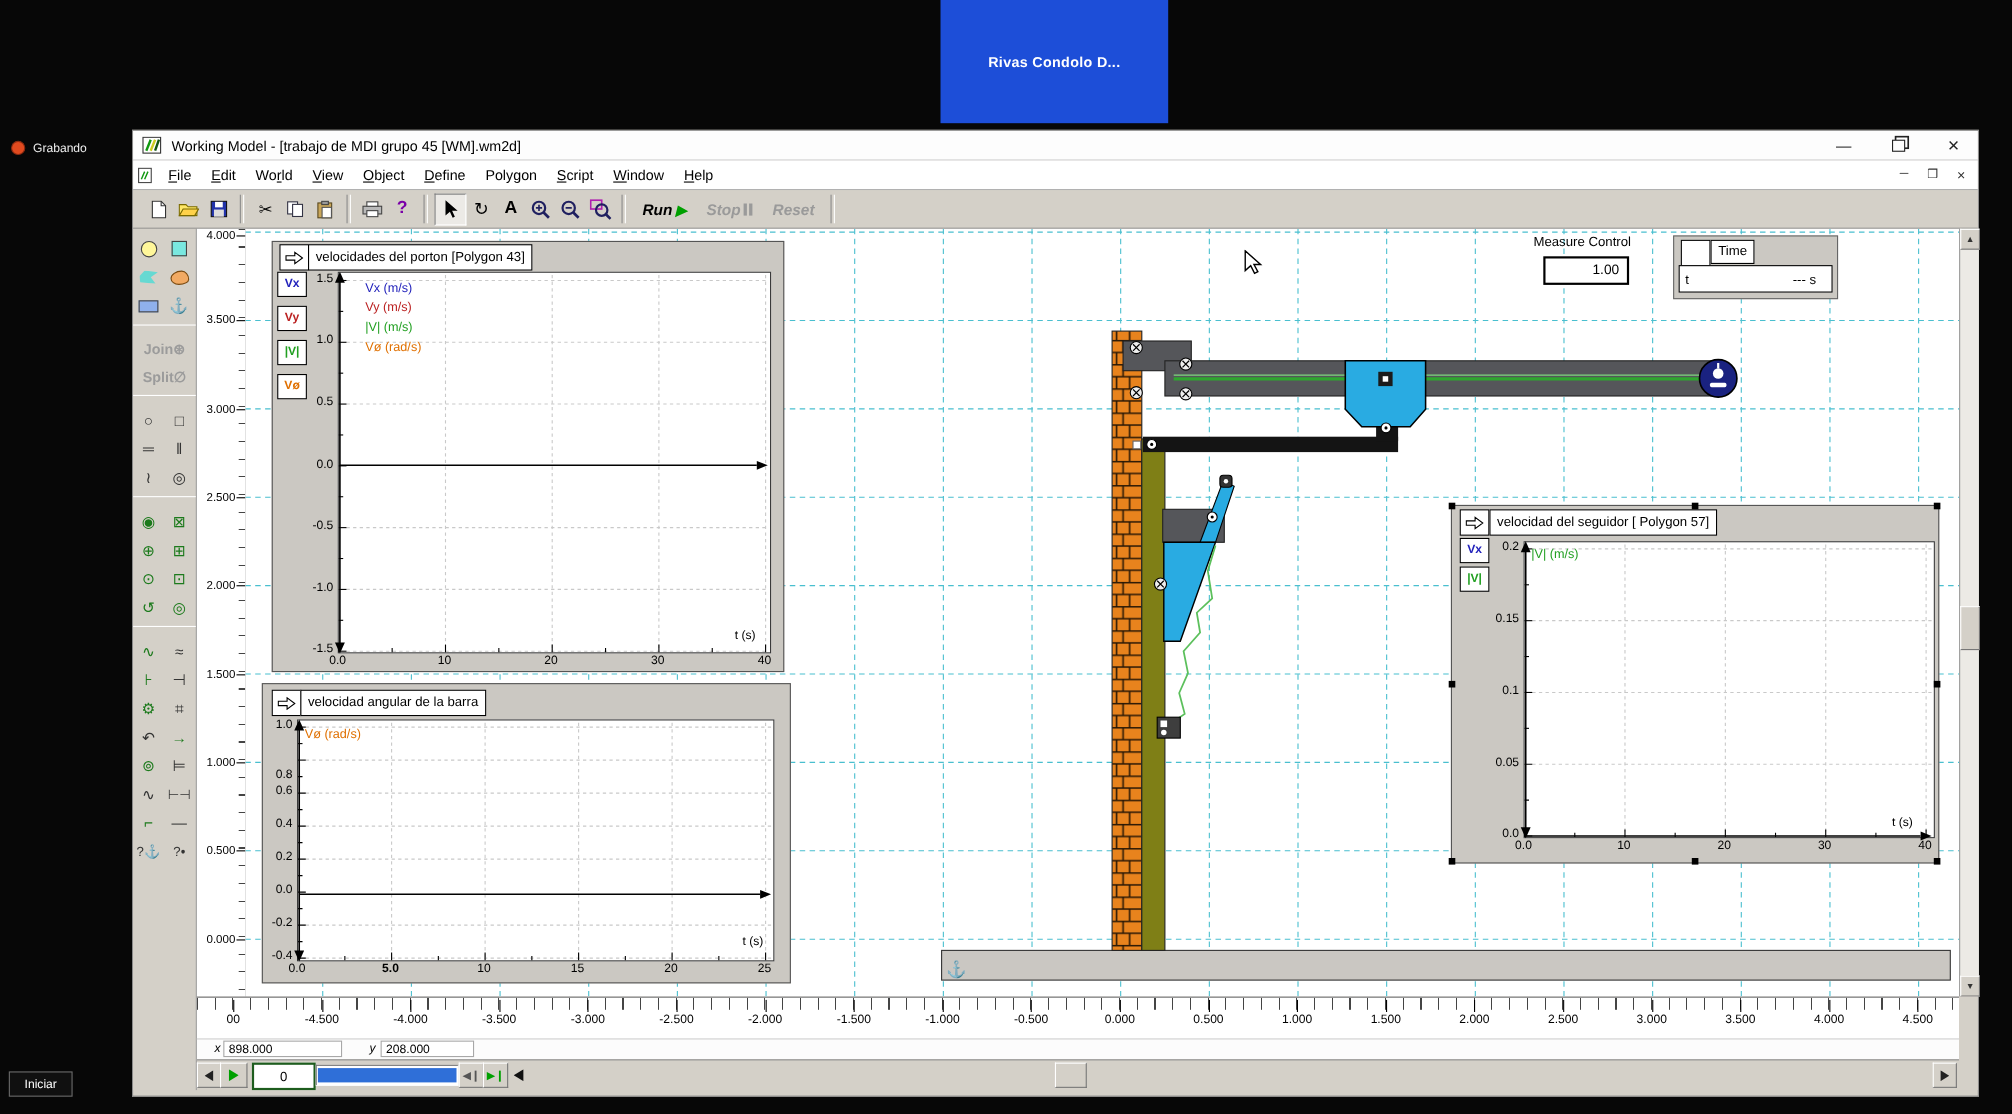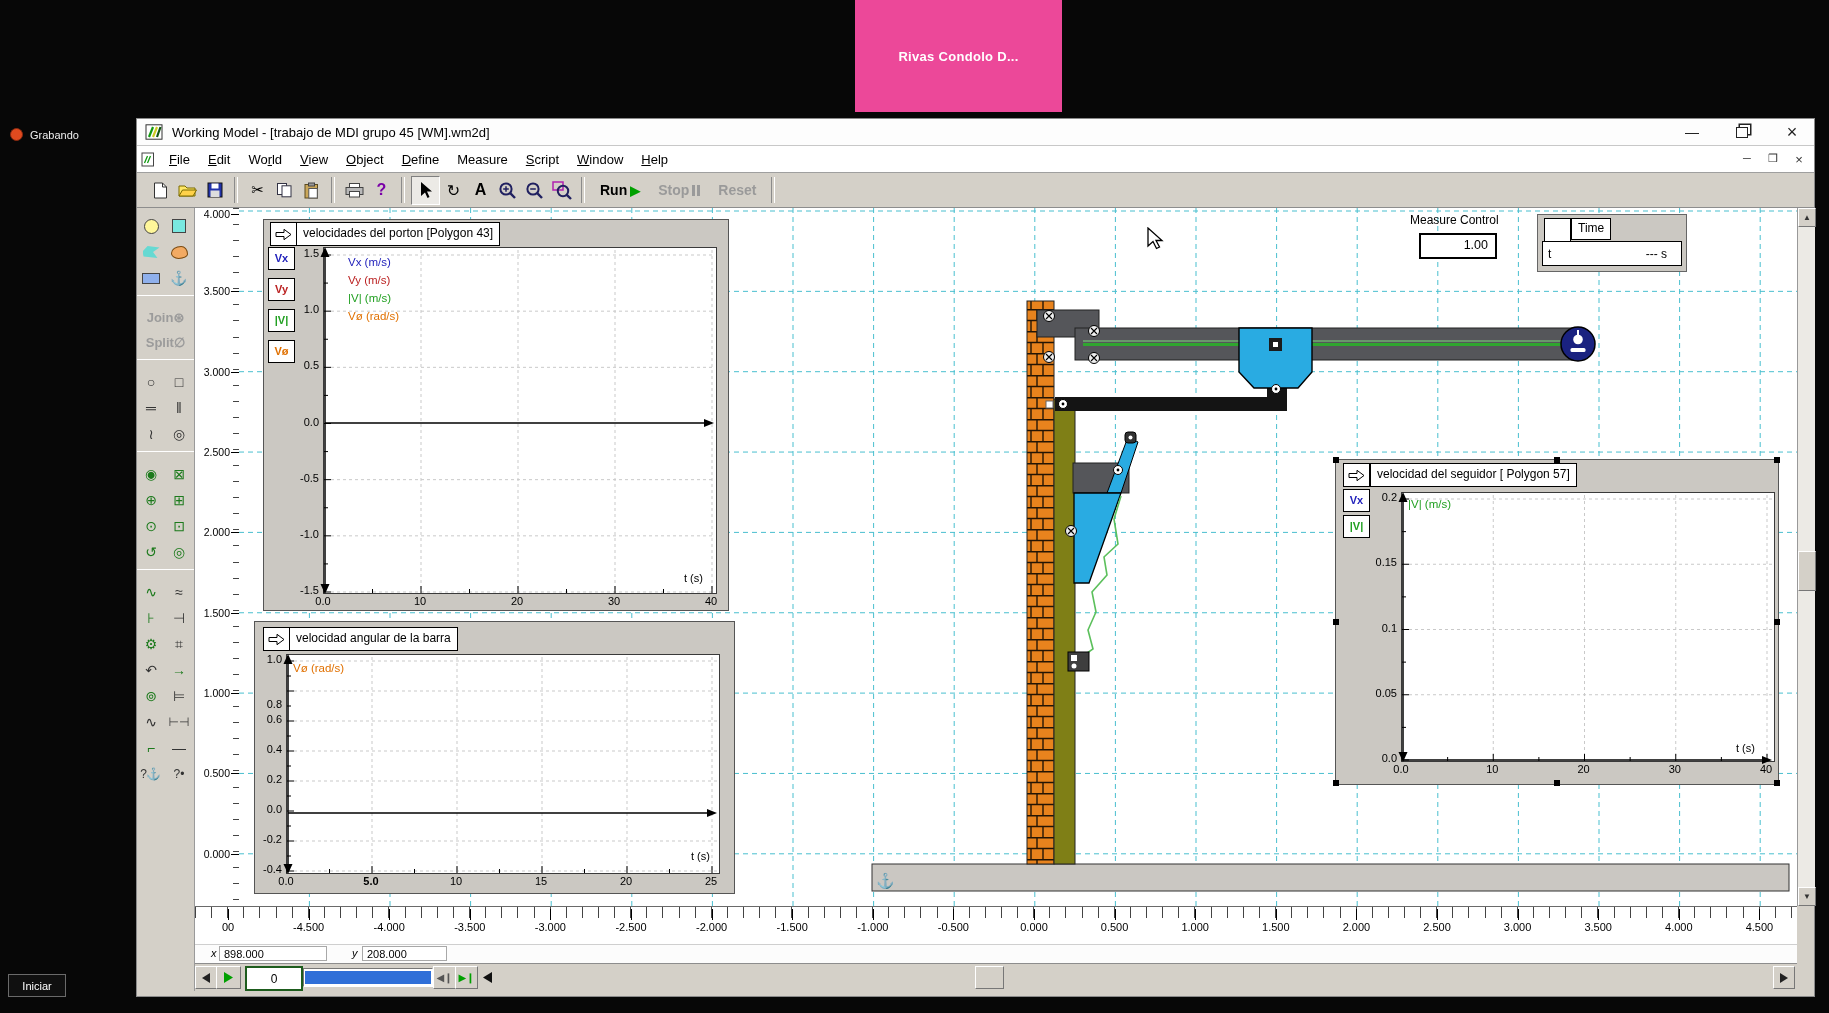--- a/index.html
+++ b/index.html
@@ -1,47 +1,47 @@
 <!DOCTYPE html>
 <html><head>
 <meta charset="utf-8">
 <style>
   html,body{margin:0;padding:0;background:#000;}
   #screen{position:relative;width:1829px;height:1013px;background:#070707;overflow:hidden;
           font-family:"Liberation Sans",sans-serif;color:#000;}
   .abs{position:absolute;}
   
-  .callbar{left:855px;top:0;width:207px;height:112px;background:#ec4899;display:flex;
+  .callbar{left:855px;top:0;width:207px;height:112px;background:#1d4ed8;display:flex;
            align-items:center;justify-content:center;}
   .callbar span{color:#fff;font-size:13px;font-weight:bold;letter-spacing:.3px;}
   .rec{left:10px;top:128px;display:flex;align-items:center;gap:7px;}
   .rec-dot{width:11px;height:11px;border-radius:50%;background:#e04a1f;border:1px solid #8a2a10;}
   .rec span{color:#eee;font-size:11px;}
   .taskbtn{left:8px;top:974px;width:56px;height:21px;border:1px solid #6a6a6a;background:#101010;
            color:#fff;font-size:11px;display:flex;align-items:center;justify-content:center;}
   
-  #wm{left:136px;top:118px;width:1677px;height:877px;background:#d4d0c8;border:1px solid #8a8a8a;}
+  #wm{left:120px;top:118px;width:1677px;height:877px;background:#d4d0c8;border:1px solid #8a8a8a;}
   .titlebar{left:0;top:0;width:100%;height:27px;background:#fdfdfd;border-bottom:1px solid #c8c8c8;
             display:flex;align-items:center;padding:0 8px;box-sizing:border-box;}
   .titlebar .title{font-size:13px;margin-left:7px;flex:1;white-space:nowrap;overflow:hidden;}
   .winbtn{width:28px;height:20px;display:flex;align-items:center;justify-content:center;
           font-size:14px;color:#222;margin-left:22px;}
   .restore-gl{width:10px;height:9px;border:1.5px solid #222;box-shadow:3px -3px 0 -1px #fff,3px -3px 0 0.5px #222;}
   .menubar{left:0;top:27px;width:100%;height:27px;background:#fff;border-bottom:1px solid #9f9f9f;
            display:flex;align-items:center;padding-left:4px;box-sizing:border-box;}
   .menu-item{font-size:13px;padding:4px 9px;white-space:nowrap;}
   .menu-item u{text-decoration:underline;}
   .mb-right{margin-left:auto;display:flex;gap:12px;padding-right:8px;color:#333;font-size:11px;}
   .mb-right span{width:14px;text-align:center;}
   .toolbar{left:0;top:54px;width:100%;height:35px;background:#d4d0c8;border-bottom:1px solid #8d8d8d;
            display:flex;align-items:center;padding-left:10px;box-sizing:border-box;}
   .tbtn{width:27px;height:27px;display:flex;align-items:center;justify-content:center;}
   .tbtn.pressed{background:#eceae6;border:1px solid;border-color:#7f7f7f #fff #fff #7f7f7f;}
   .vsep{width:2px;height:26px;border-left:1px solid #8b8b8b;border-right:1px solid #fff;margin:0 6px;}
-  .cmd{font-weight:bold;font-size:14px;display:flex;align-items:center;gap:3px;padding:0 9px;white-space:nowrap;}
+  .cmd{font-weight:bold;font-size:14px;display:flex;align-items:center;gap:3px;padding:0 9px;white-space:nowrap;font-style:italic;}
   .cmd .play{color:#00a000;font-size:13px;}
   .cmd.dis{color:#9a9a9a;}
   .bars{display:inline-flex;gap:2px;}
   .bars i{width:3px;height:11px;background:#9a9a9a;}
   .qmark{color:#7a00a8;font-weight:bold;font-size:16px;}
   
   .palette{left:0;top:89px;width:58px;height:783px;background:#d4d0c8;border-right:1px solid #9a9a9a;
            display:flex;flex-wrap:wrap;align-content:flex-start;padding-top:5px;box-sizing:border-box;}
   .ptool{width:28px;height:26px;display:flex;align-items:center;justify-content:center;font-size:14px;}
   .ptool.small{font-size:12px;}
@@ -145,21 +145,21 @@
         <rect x="1" y="1" width="11.5" height="13" fill="#fff" stroke="#444"></rect>
         <path d="M3.5,11 L6.5,4 M6.5,11 L9.5,4" stroke="#119911" stroke-width="1.3" fill="none"></path>
       </svg>
       <span id="menu-items" style="display:flex;">
           <span class="menu-item"><u>F</u>ile</span>
           <span class="menu-item"><u>E</u>dit</span>
           <span class="menu-item">Wo<u>r</u>ld</span>
           <span class="menu-item"><u>V</u>iew</span>
           <span class="menu-item"><u>O</u>bject</span>
           <span class="menu-item"><u>D</u>efine</span>
-          <span class="menu-item">Measure</span>
+          <span class="menu-item">Polygon</span>
           <span class="menu-item"><u>S</u>cript</span>
           <span class="menu-item"><u>W</u>indow</span>
           <span class="menu-item"><u>H</u>elp</span>
         </span>
       <span class="mb-right">
         <span>─</span>
         <span>❒</span>
         <span style="font-size:13px;">×</span>
       </span>
     </div>

